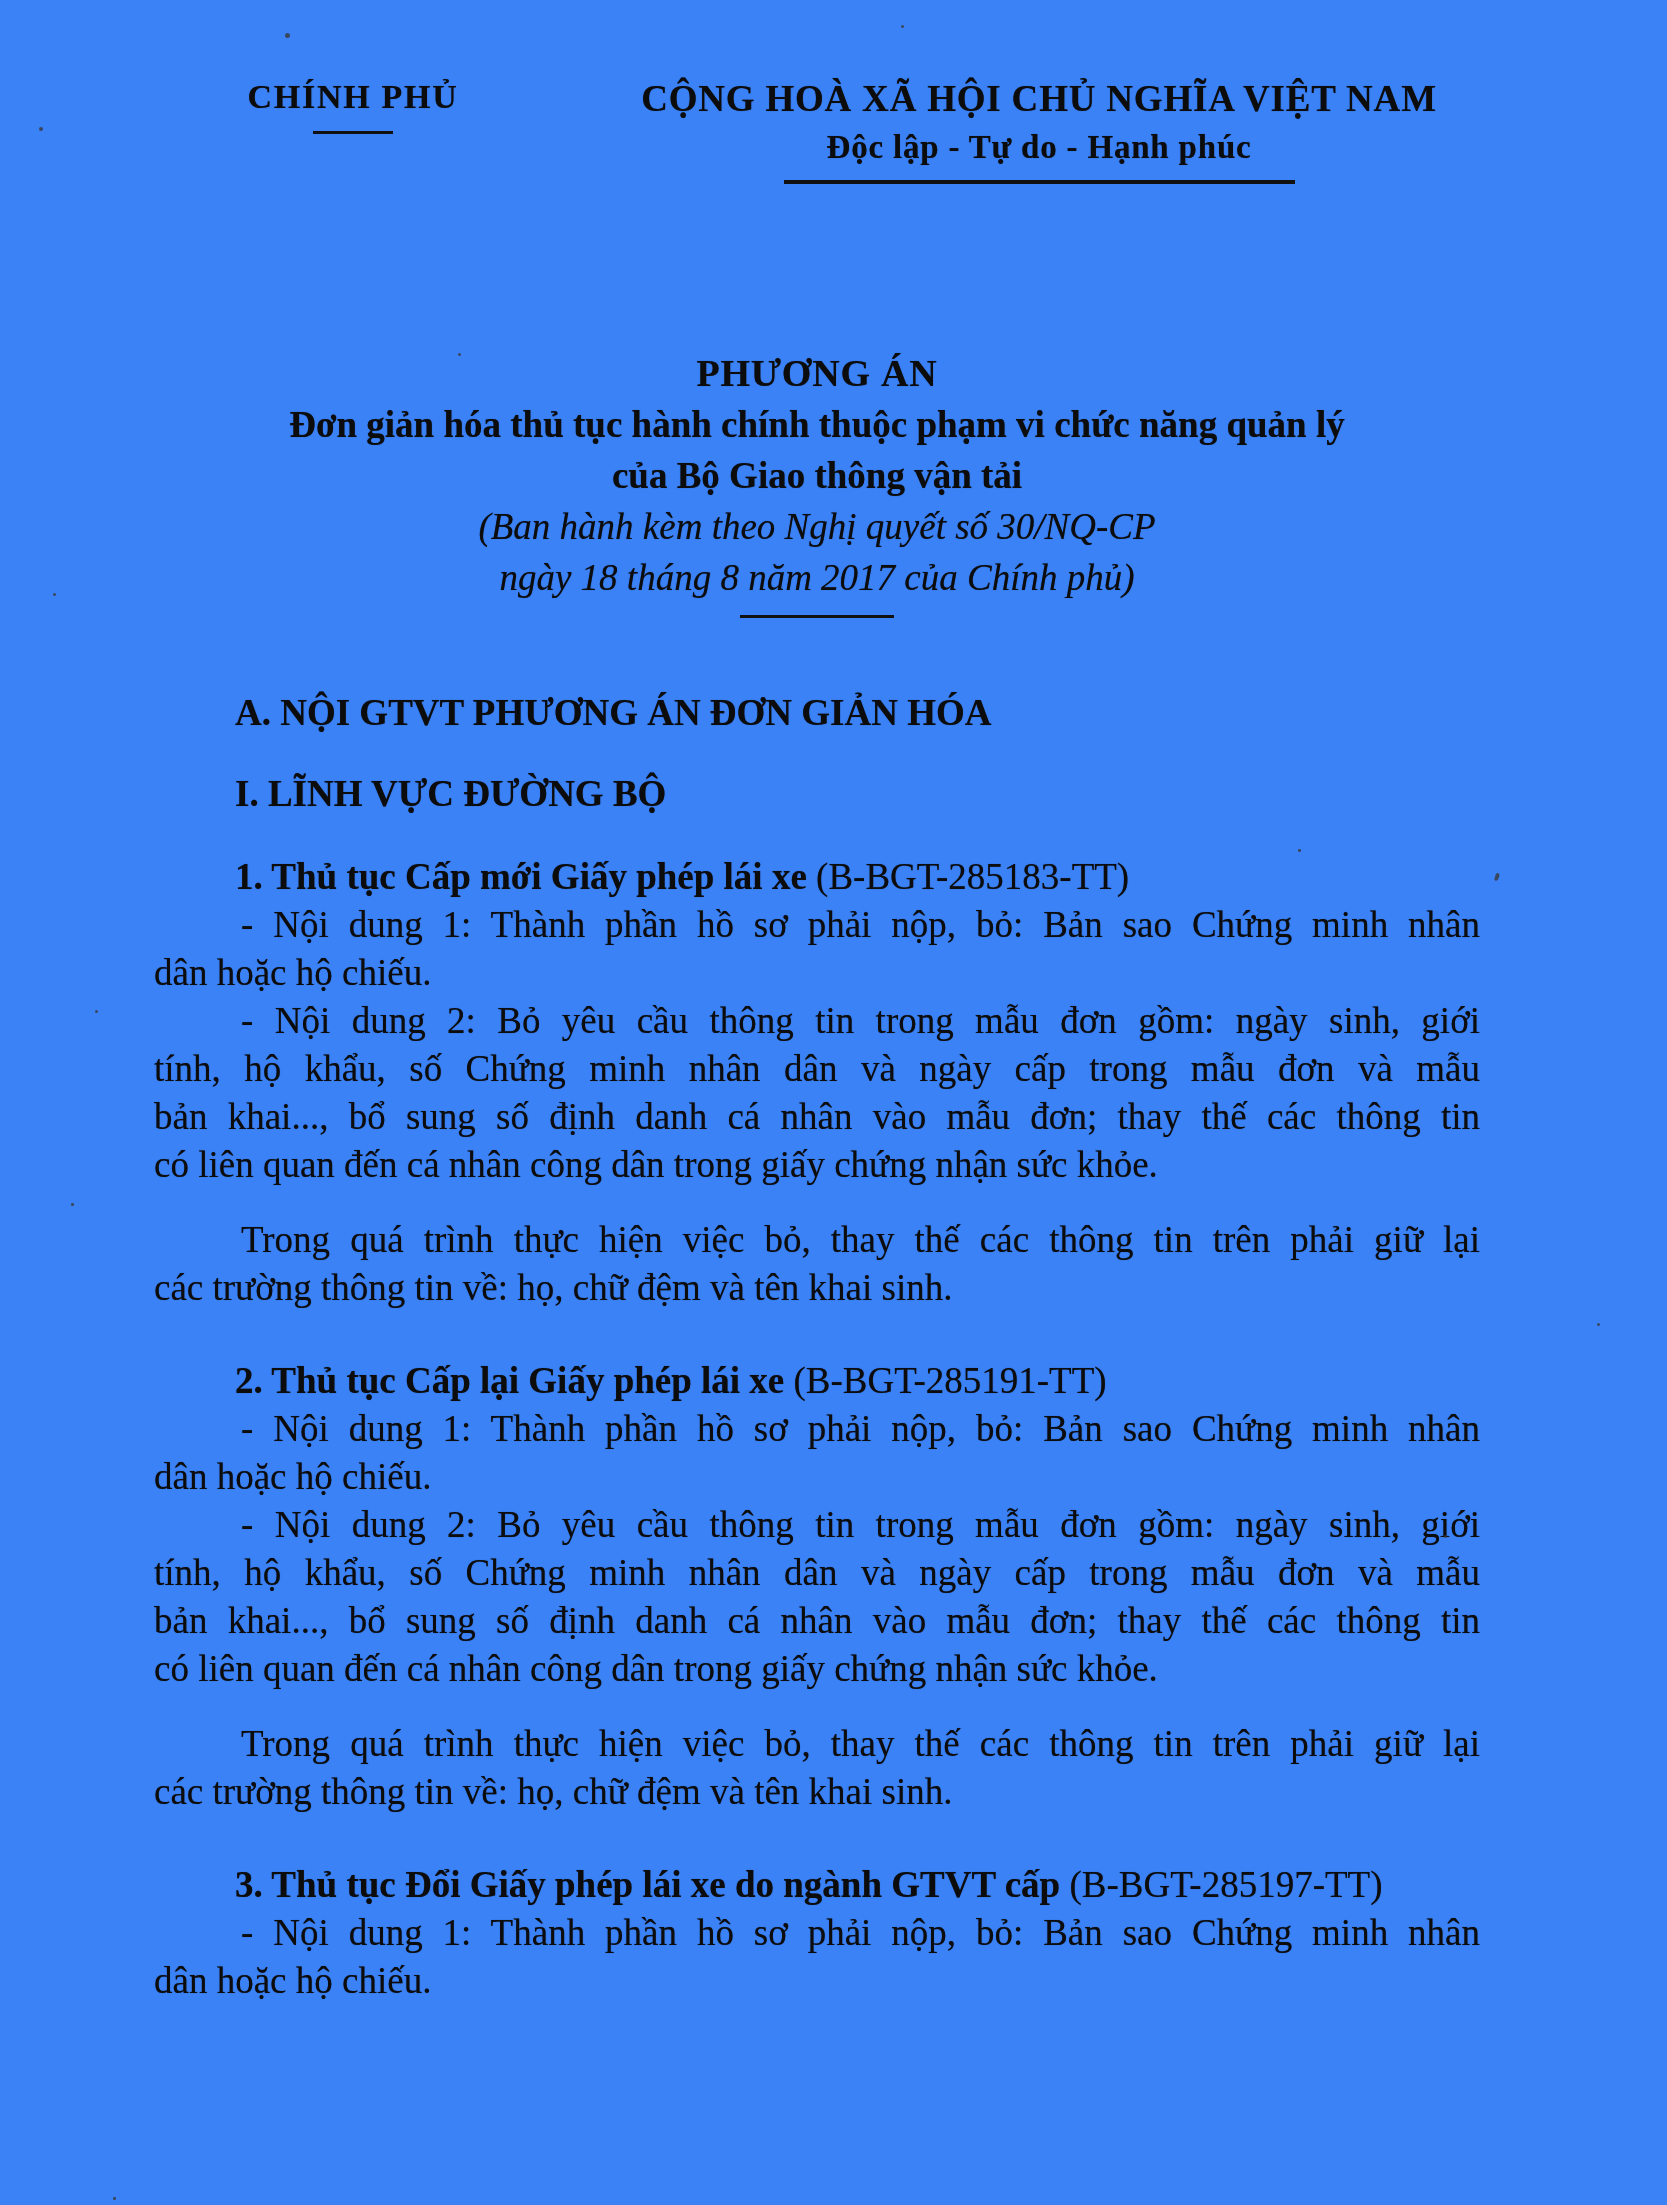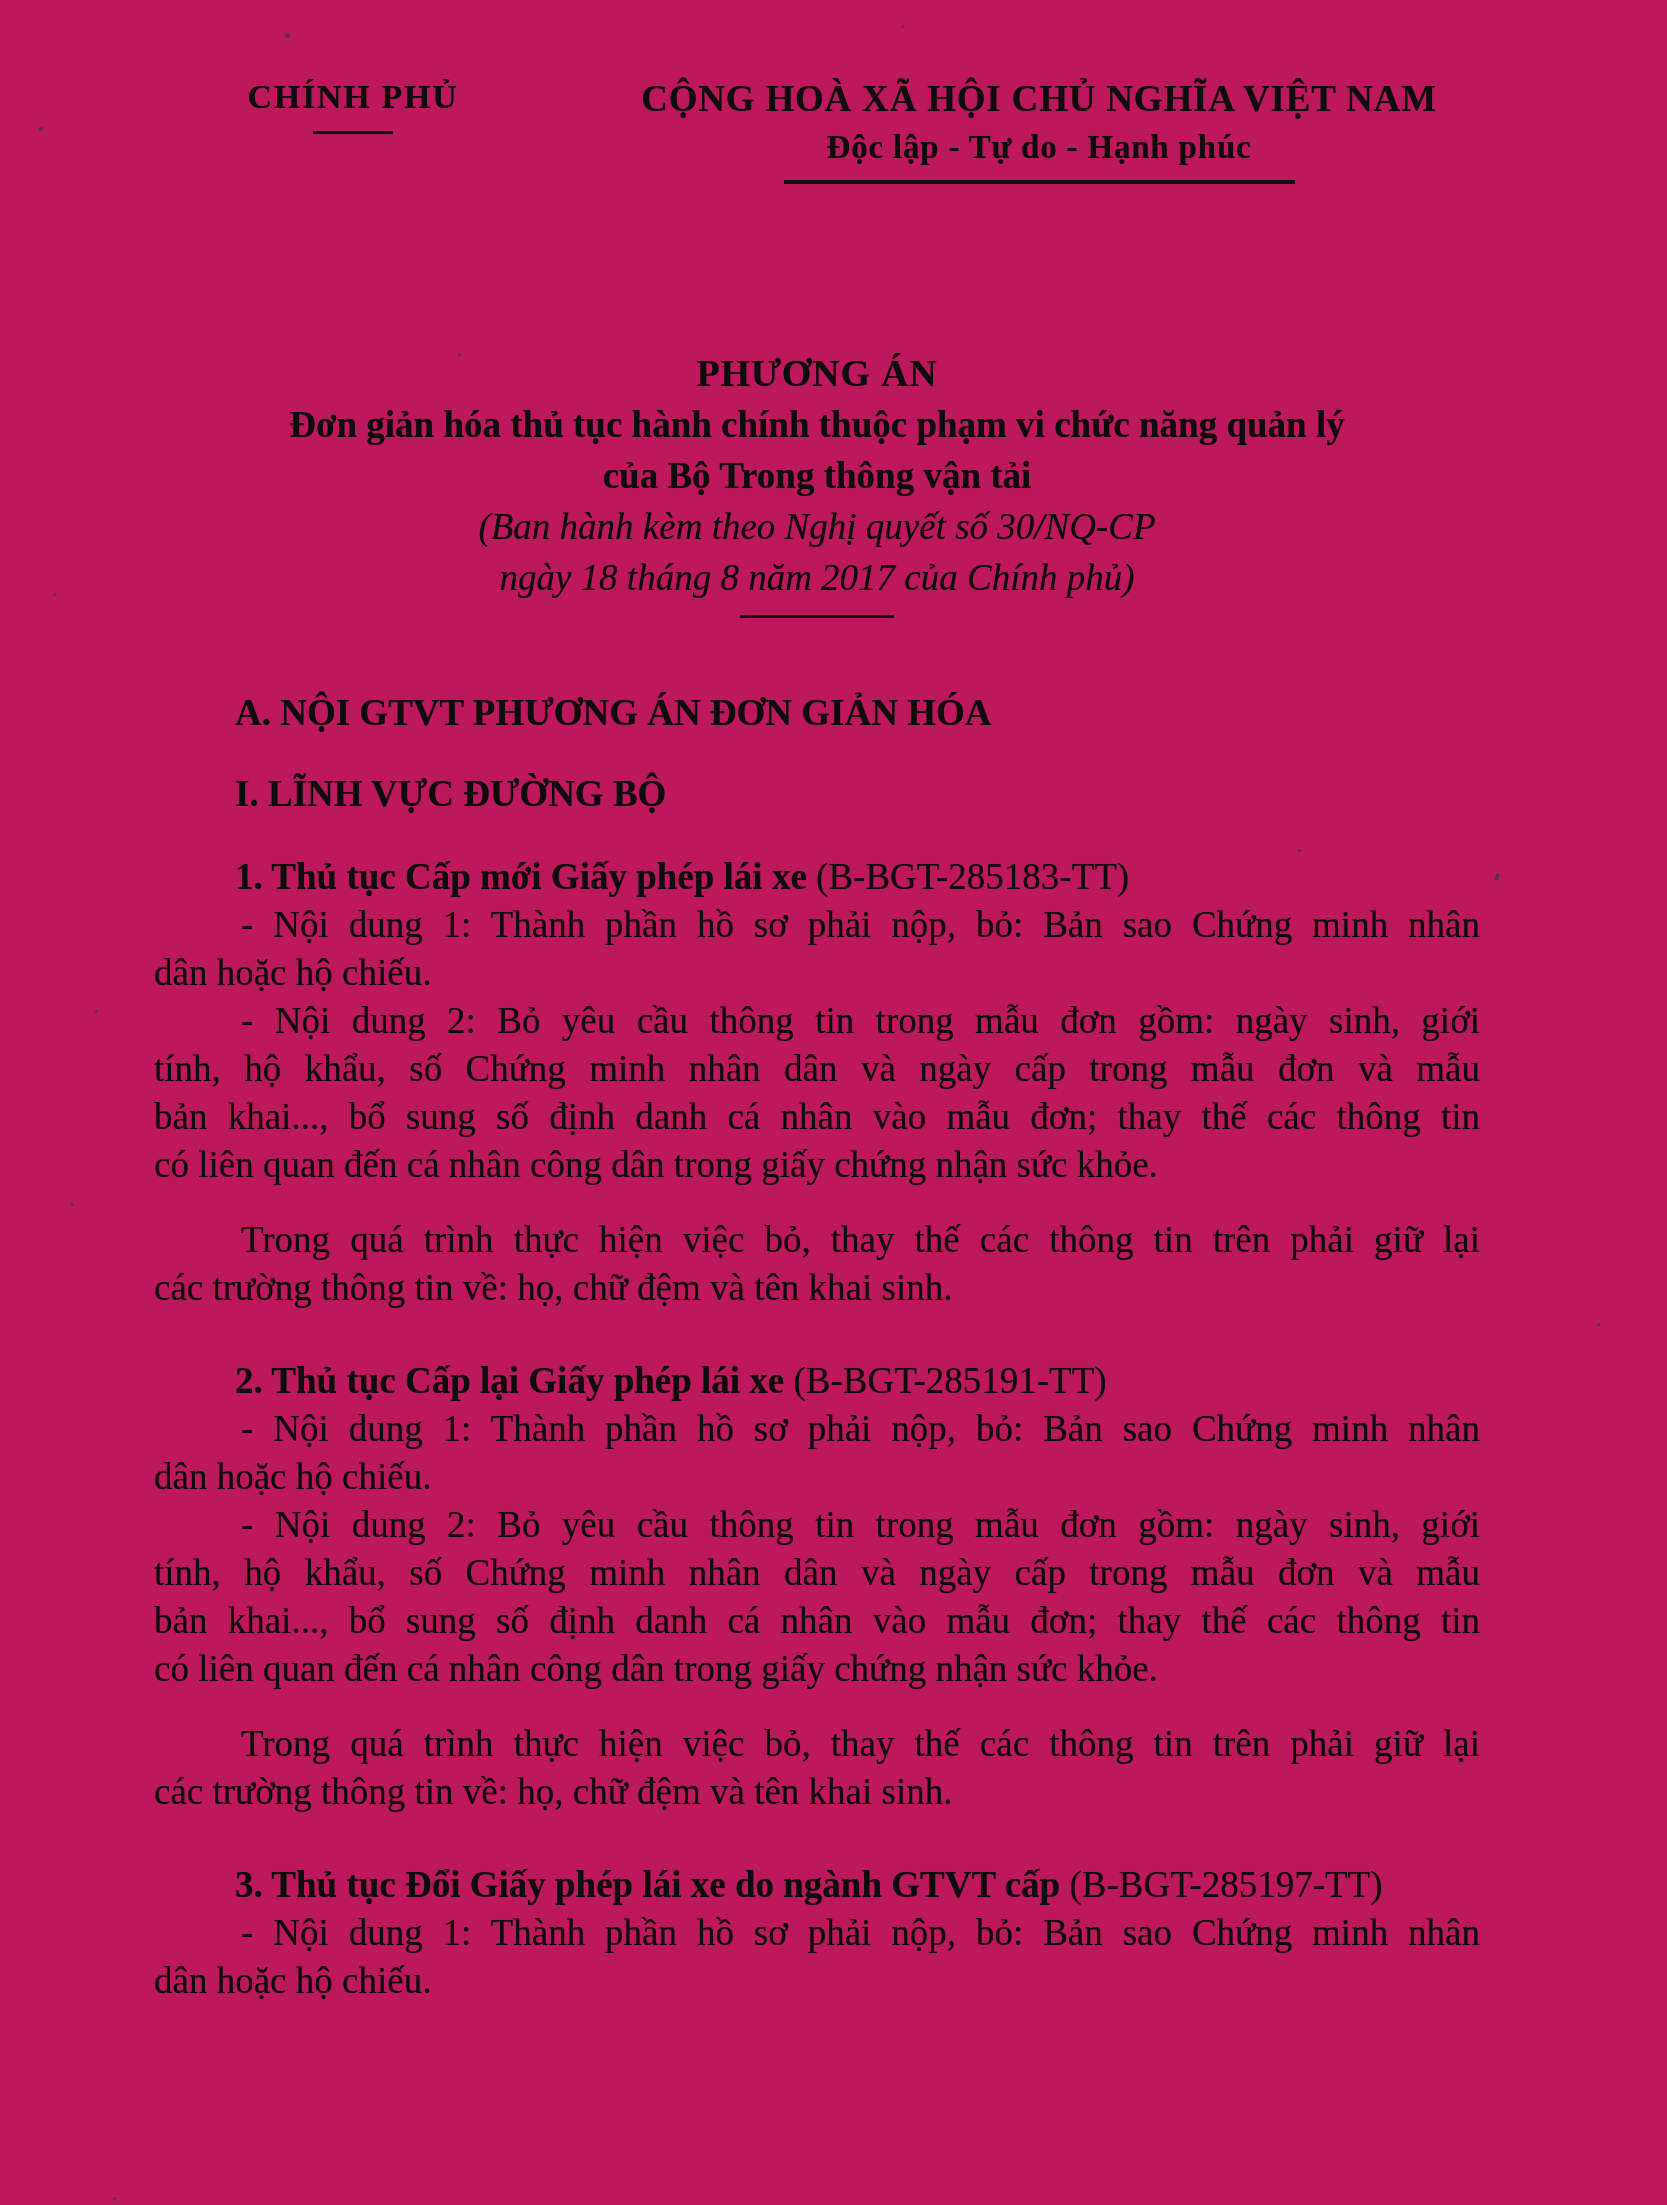--- a/index.html
+++ b/index.html
@@ -1,21 +1,21 @@
 <!DOCTYPE html>
 <html style="font-size:13.3px"><head>
 <meta charset="utf-8">
 <style>
   html, body { margin: 0; padding: 0; background: #ffffff; }
   .page {
     position: relative;
     width: 1667px;
     height: 2205px;
     box-sizing: border-box;
-    background: #be185d;
+    background: #3b82f6;
     color: #0c0c0c;
     font-family: "Liberation Serif", "DejaVu Serif", serif;
     padding: 73px 187px 0 154px;
     overflow: hidden;
     text-shadow: 0 0 0.8px rgba(10,10,10,0.55);
   }
   
   .header { display: flex; align-items: flex-start; }
   .header-left { margin-left: 33px; width: 332px; text-align: center; }
   .issuer { font-size: 34px; font-weight: bold; letter-spacing: 1.7px; line-height: 48px; white-space: nowrap; }
@@ -64,21 +64,21 @@
     <div class="header-right">
       <div class="nat1">CỘNG HOÀ XÃ HỘI CHỦ NGHĨA VIỆT NAM</div>
       <div class="nat2">Độc lập - Tự do - Hạnh phúc</div>
       <div class="rule-l"></div>
     </div>
   </div>
 
   <div class="title-block">
     <div class="t-main">PHƯƠNG ÁN</div>
     <div class="t-sub">Đơn giản hóa thủ tục hành chính thuộc phạm vi chức năng quản lý</div>
-    <div class="t-sub">của Bộ Trong thông vận tải</div>
+    <div class="t-sub">của Bộ Giao thông vận tải</div>
     <div class="t-note">(Ban hành kèm theo Nghị quyết số 30/NQ-CP</div>
     <div class="t-note">ngày 18 tháng 8 năm 2017 của Chính phủ)</div>
     <div class="title-dash"></div>
   </div>
 
   <h2 class="sec-a">A. NỘI GTVT PHƯƠNG ÁN ĐƠN GIẢN HÓA</h2>
   <h2 class="sec-i">I. LĨNH VỰC ĐƯỜNG BỘ</h2>
 
   <section>
     <h3 class="proc-heading mt-first"><span class="b">1. Thủ tục Cấp mới Giấy phép lái xe</span> <span class="code">(B-BGT-285183-TT)</span></h3>

